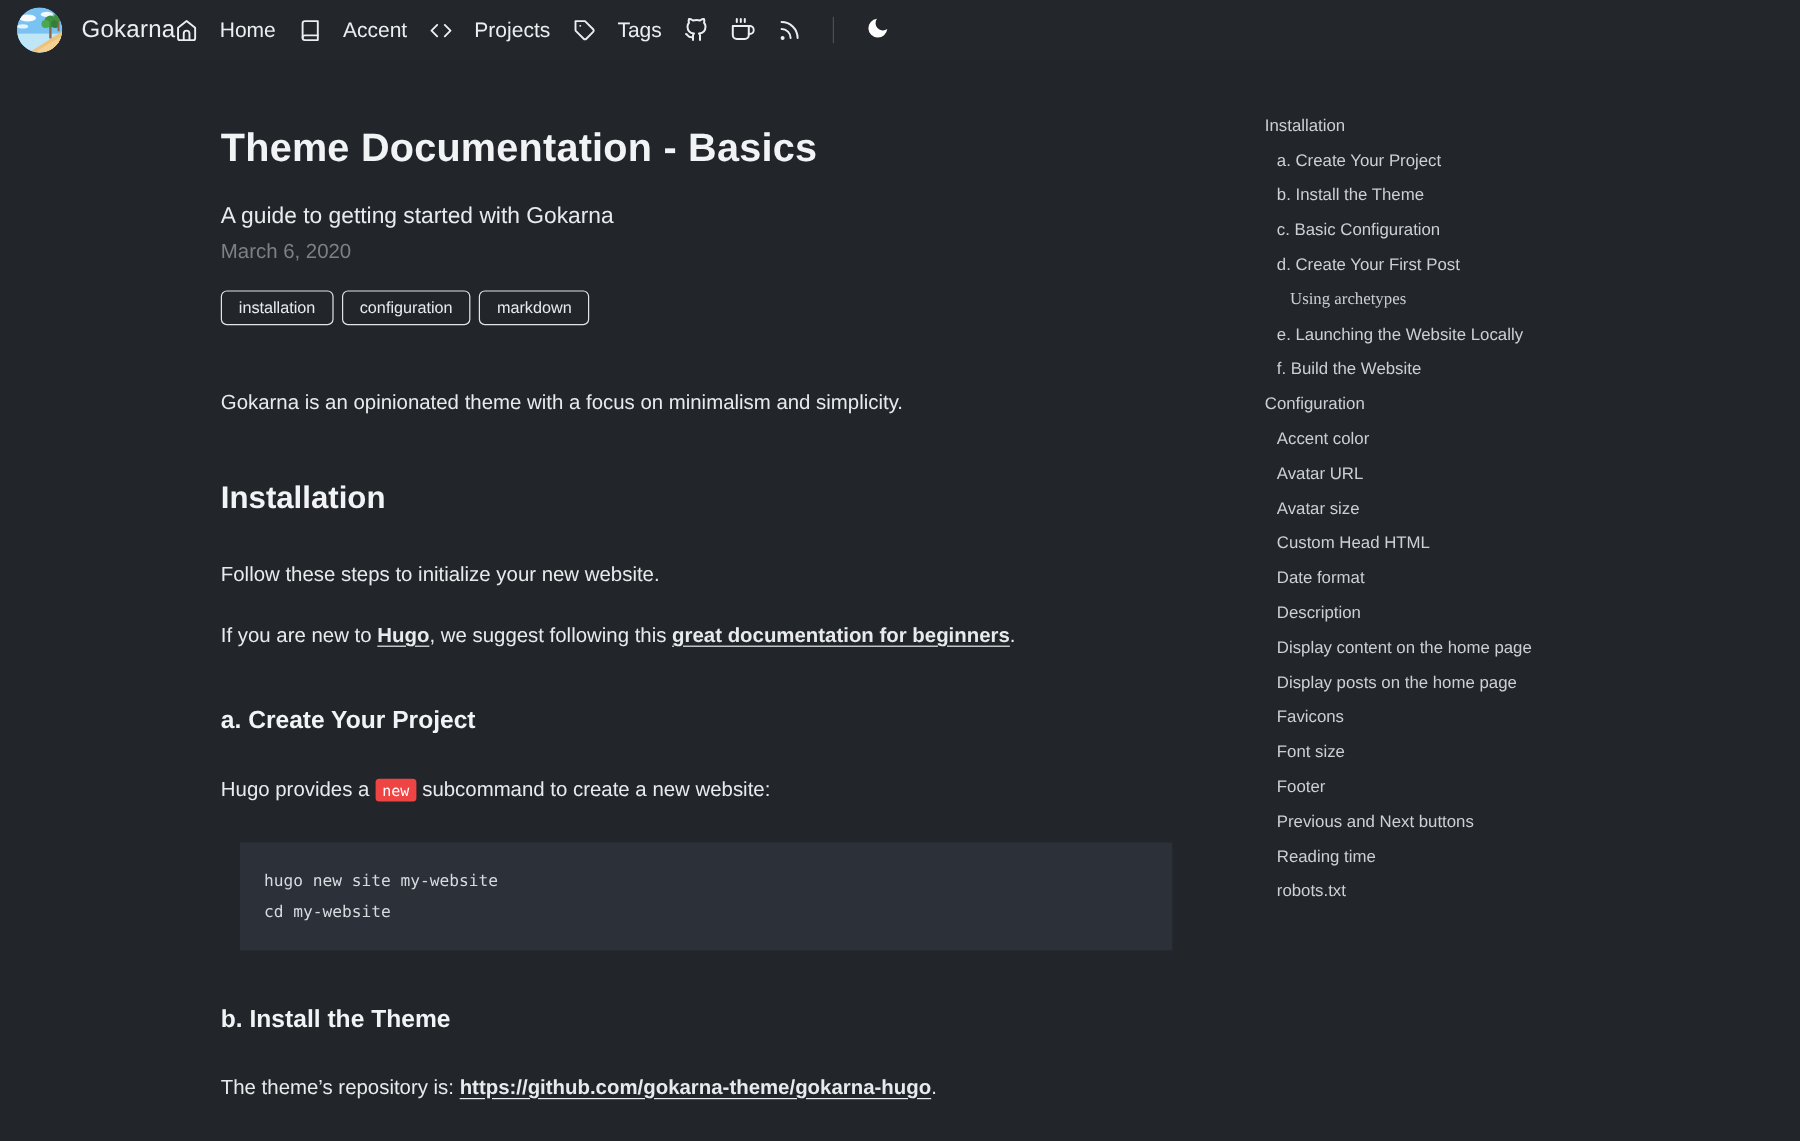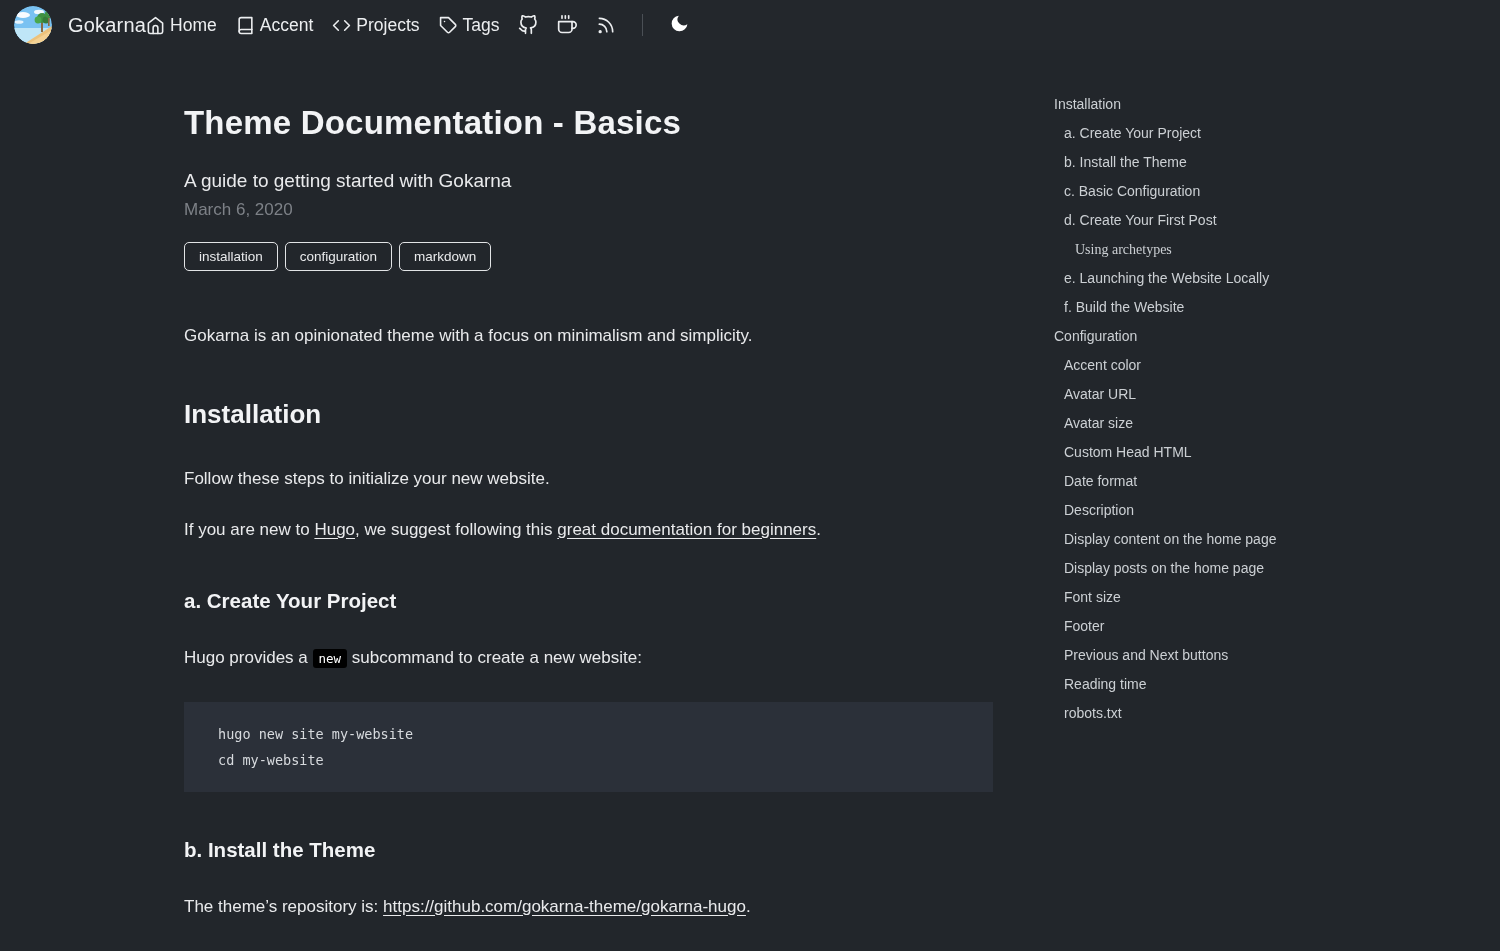--- a/index.html
+++ b/index.html
@@ -14,21 +14,21 @@
   .navbar {
     height:50px; display:flex; align-items:center; 
     padding:0 30px 0 14px; background:#23272c;
   }
   .brand { display:flex; align-items:center; gap:16px; cursor:pointer; }
   .brand-logo { width:38px; height:38px; border-radius:50%; display:block; }
   .brand-name { font-size:20px; color:#eceef0; letter-spacing:.2px; }
 
   .nav { display:flex; align-items:center; gap:19px; }
   .nav-item {
-    display:flex; align-items:center; gap:5px; color:#eceef0;
+    display:flex; align-items:center; gap:18px; color:#eceef0;
     font-size:17.5px; text-decoration:none; cursor:pointer;
   }
   .nav-item svg, .icon-link svg { display:block; }
   .icon-link { display:flex; align-items:center; cursor:pointer; color:#eceef0; }
   .nav-divider { width:1px; height:22px; background:#4a4f55; margin:0 7px; }
   .theme-toggle { background:none; border:none; padding:0; cursor:pointer; display:flex; align-items:center; }
 
   
   .page { position:relative; }
   .article {
@@ -44,29 +44,29 @@
     background:transparent; color:#e9eaec; border:1px solid #e2e4e6;
     border-radius:5px; padding:6px 14px; font-size:13.5px; cursor:pointer;
     font-family:"Liberation Sans", sans-serif;
   }
 
   .article p { font-size:17px; line-height:26px; margin:25px 0; }
   .intro { margin-top:52px !important; }
   .article h2 { font-size:26px; font-weight:700; margin:50px 0 36px; color:#f2f3f5; }
   .article h3 { font-size:20.5px; font-weight:700; margin:46px 0 32px; color:#f2f3f5; }
 
-  .article a { color:inherit; text-decoration:underline; text-underline-offset:3px; cursor:pointer; }
+  .article a { color:inherit; text-decoration:underline; text-underline-offset:3px; cursor:pointer;font-weight:bold; }
 
   .inline-code {
     font-family:"DejaVu Sans Mono", monospace; font-size:12.5px;
-    background:#000000; color:#ffffff; padding:2px 6px; border-radius:3px;
+    background:#ef4444; color:#ffffff; padding:2px 6px; border-radius:3px;
   }
 
   .code-block {
-    background:#2b3039; margin:30px 0; padding:19px 34px;
+    background:#2b3039; margin:30px 16px; padding:19px 20px;
     font-family:"DejaVu Sans Mono", monospace; font-size:13.5px;
     color:#d7dade; line-height:26px; white-space:pre; overflow:hidden;
   }
 
   
   .toc { position:absolute; left:1054px; top:40px; width:420px; }
   .toc ul { list-style:none; margin:0; padding:0; }
   .toc li { height:29px; line-height:29px; font-size:14px; }
   .toc a { color:#ccd0d4; text-decoration:none; cursor:pointer; }
   .toc .lvl1 { padding-left:0; }
@@ -221,20 +221,21 @@
         <li class="lvl2"><a>f. Build the Website</a></li>
         <li class="lvl1"><a>Configuration</a></li>
         <li class="lvl2"><a>Accent color</a></li>
         <li class="lvl2"><a>Avatar URL</a></li>
         <li class="lvl2"><a>Avatar size</a></li>
         <li class="lvl2"><a>Custom Head HTML</a></li>
         <li class="lvl2"><a>Date format</a></li>
         <li class="lvl2"><a>Description</a></li>
         <li class="lvl2"><a>Display content on the home page</a></li>
         <li class="lvl2"><a>Display posts on the home page</a></li>
+        <li class="lvl2"><a>Favicons</a></li>
         <li class="lvl2"><a>Font size</a></li>
         <li class="lvl2"><a>Footer</a></li>
         <li class="lvl2"><a>Previous and Next buttons</a></li>
         <li class="lvl2"><a>Reading time</a></li>
         <li class="lvl2"><a>robots.txt</a></li>
       </ul>
   </aside>
 
 </div>
 

